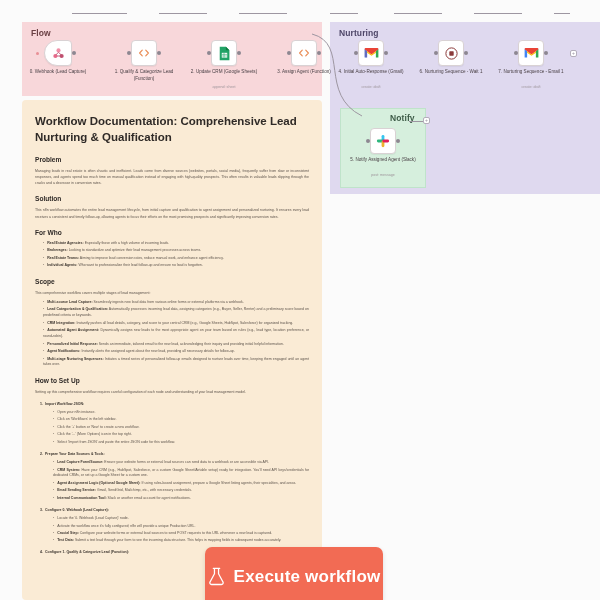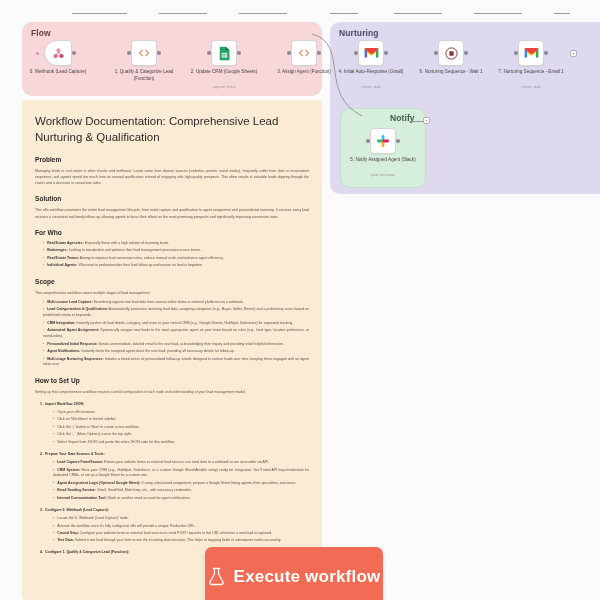--- a/index.html
+++ b/index.html
@@ -5,21 +5,21 @@
   * { box-sizing: border-box; margin: 0; padding: 0; }
   html, body {
     width: 600px; height: 600px;
     background: #fbfbfb;
     font-family: "Liberation Sans", sans-serif;
     overflow: hidden;
   }
   #canvas { position: relative; width: 600px; height: 600px; background: #fbfbfb; }
 
   
-  .group { position: absolute; border-radius: 10px; text-align: center; }
+  .group { position: absolute; border-radius: 0; text-align: center; }
   .group-label {
     position: absolute; top: 6px; left: 9px;
     font-size: 8.5px; font-weight: 700; letter-spacing: .1px;
   }
   #group-flow { left: 22px; top: 22px; width: 300px; height: 74px; background: #f8d7da; }
   #group-flow .group-label { color: #6b4145; }
   #group-nurturing { left: 330px; top: 22px; width: 294px; height: 172px; background: #dfd9ef; }
   #group-nurturing .group-label { color: #4e4668; }
   #group-notify { left: 340px; top: 108px; width: 86px; height: 80px; background: #d6efdd; border: 1px solid #bfe3ca; }
   #group-notify .group-label { color: #3e5c48; top: 4px; left: 22px; margin-left: 27px; }
@@ -59,21 +59,21 @@
     background: #e88f96; top: 12px; left: -8px;
   }
 
   
   #doc-card {
     position: absolute; left: 22px; top: 100px; width: 300px; height: 500px;
     background: #faebd5; border-radius: 4px; overflow: hidden;
     padding: 14px 13px 0 13px;
   }
   #doc-title {
-    font-size: 11.5px; font-weight: 400; color: #2f2a27; line-height: 1.35;
+    font-size: 11.5px; font-weight: 700; color: #2f2a27; line-height: 1.35;
     margin-bottom: 11px;
   }
   .doc-h2 { font-size: 6.6px; font-weight: 700; color: #2f2a27; margin: 9px 0 5px; }
   .doc-p { font-size: 3.5px; line-height: 1.75; color: #5c534b; margin-bottom: 4px; text-align: justify; }
   ul.doc-ul, ol.doc-ol { margin: 0 0 4px 7px; }
   ul.doc-ul li, ol.doc-ol li {
     font-size: 3.5px; line-height: 1.7; color: #5c534b; margin-bottom: 1.5px;
     text-align: justify; padding-left: 1px;
   }
   ul.doc-ul { list-style: none; }

